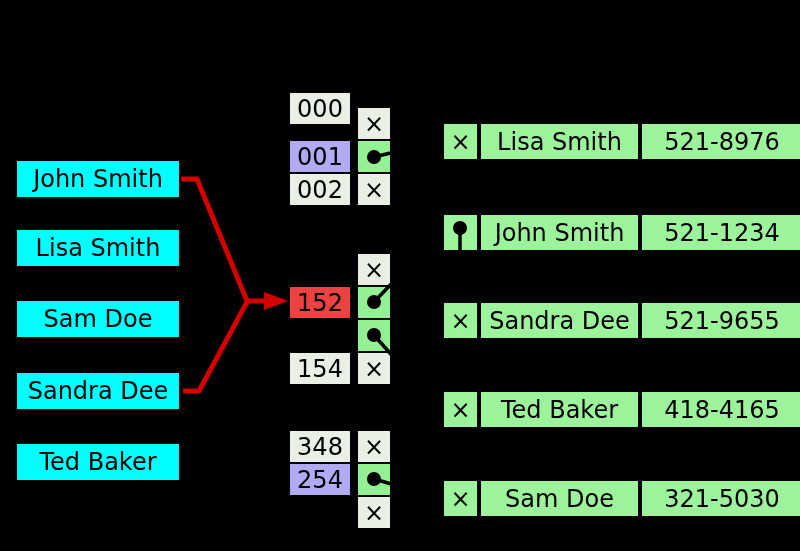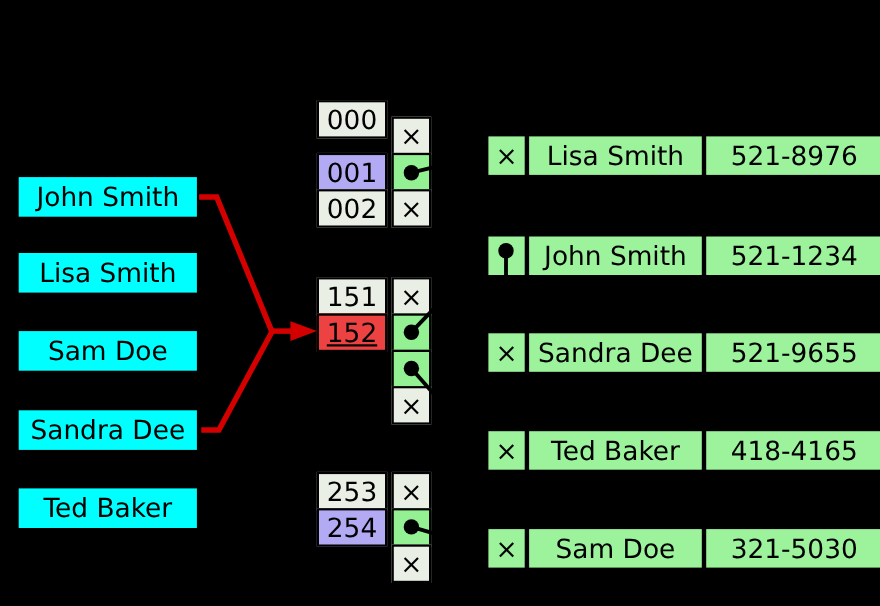--- a/index.html
+++ b/index.html
@@ -15,21 +15,21 @@
   }
   .key{
     left:17px;width:162px;height:36px;background:var(--key_fill,#00ffff);
     font-size:24px;
   }
   .bidx{
     left:288px;width:64px;height:35px;border:2px solid #000;
     background:var(--bucket_default,#e9efe4);font-size:24px;
   }
   .bidx.purple{background:var(--bucket_purple,#b2aaf2);}
-  .bidx.red{background:var(--bucket_red,#ec4242);text-decoration:underline;}
+  .bidx.red{background:var(--bucket_red,#ec4242);}
   .pslot{
     left:356px;width:36px;height:35px;border:2px solid #000;
     background:var(--bucket_default,#e9efe4);font-size:24px;
   }
   .pslot.link{background:var(--pointer_green,#93f093);}
   .rnext{left:444px;width:33px;background:var(--record_fill,#9cf39c);font-size:24px;}
   .rname{left:481px;width:157px;background:var(--record_fill,#9cf39c);font-size:24px;}
   .rphone{left:642px;width:160px;background:var(--record_fill,#9cf39c);font-size:24px;}
   .rec{height:35px;}
   #overlay{position:absolute;left:0;top:0;z-index:5;pointer-events:none;}
@@ -49,28 +49,28 @@
   <div class="cell key" style="top:373px">Sandra Dee</div>
   <div class="cell key" style="top:444px">Ted Baker</div>
 
   <div class="cell bidx" style="top:91px">000</div>
   <div class="cell pslot" style="top:106px">×</div>
   <div class="cell bidx purple" style="top:139px">001</div>
   <div class="cell pslot link" style="top:139px"></div>
   <div class="cell bidx" style="top:172px">002</div>
   <div class="cell pslot" style="top:172px">×</div>
 
-  <div class="cell bidx" style="top:252px">151</div>
   <div class="cell pslot" style="top:252px">×</div>
   <div class="cell bidx red" style="top:285px">152</div>
   <div class="cell pslot link" style="top:285px"></div>
   <div class="cell pslot link" style="top:318px"></div>
+  <div class="cell bidx" style="top:351px">154</div>
   <div class="cell pslot" style="top:351px">×</div>
 
-  <div class="cell bidx" style="top:429px">253</div>
+  <div class="cell bidx" style="top:429px">348</div>
   <div class="cell pslot" style="top:429px">×</div>
   <div class="cell bidx purple" style="top:462px">254</div>
   <div class="cell pslot link" style="top:462px"></div>
   <div class="cell pslot" style="top:495px">×</div>
 
   <div class="cell rec rnext" style="top:124px">×</div>
   <div class="cell rec rname" style="top:124px">Lisa Smith</div>
   <div class="cell rec rphone" style="top:124px">521-8976</div>
 
   <div class="cell rec rnext" style="top:215px"></div>

